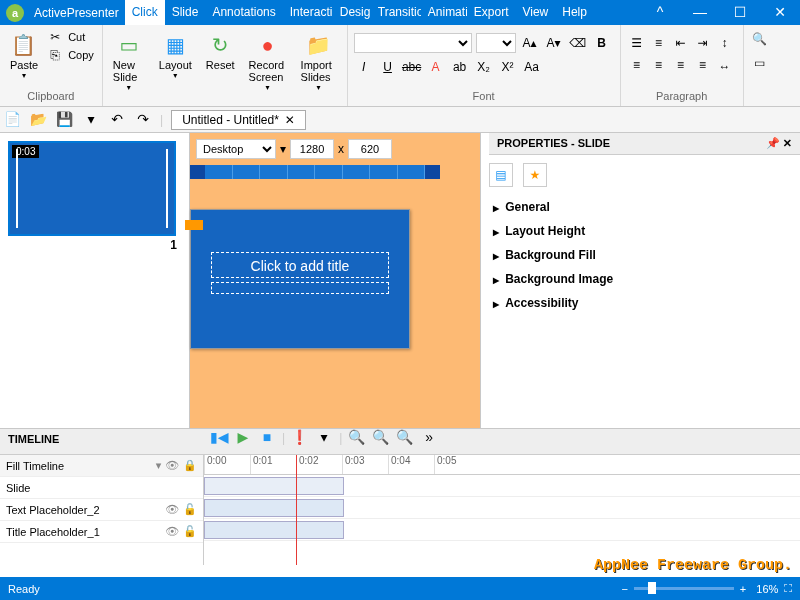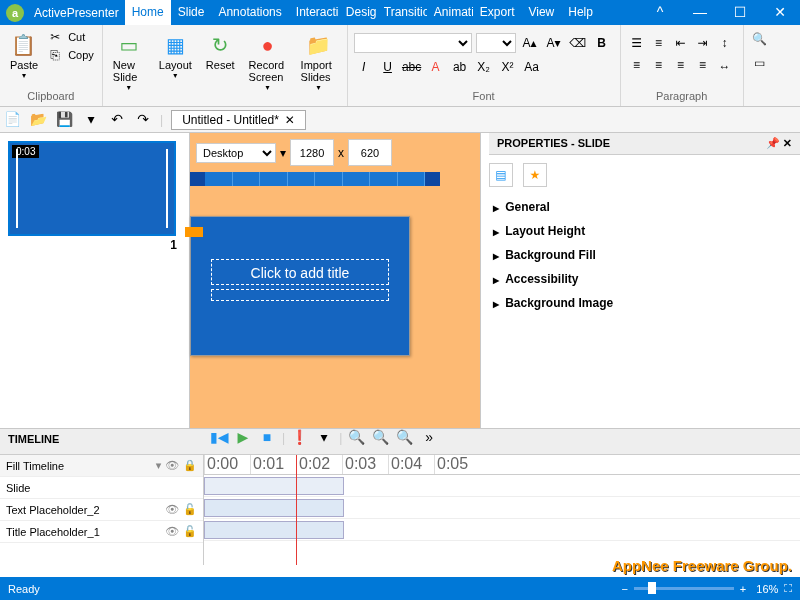--- a/index.html
+++ b/index.html
@@ -28,21 +28,21 @@
 .qat { height:26px; background:#f5f5f5; border-bottom:1px solid #c8c8c8; display:flex; align-items:center; padding:0 4px; gap:8px; }
 .qat .ic { width:18px; height:18px; cursor:pointer; font-size:14px; text-align:center; }
 .doctab { background:#fff; border:1px solid #aaa; padding:2px 10px; font-size:12px; display:flex; align-items:center; gap:6px; }
 .main { display:flex; height:295px; }
 .thumbs { width:190px; border-right:1px solid #c8c8c8; padding:8px; background:#fff; }
 .thumb { border:2px solid #0078d7; width:168px; height:95px; background:#1565c0; position:relative; }
 .thumb-time { position:absolute; top:2px; left:2px; background:#000; color:#fff; font-size:10px; padding:1px 4px; }
 .thumb-num { text-align:right; font-size:12px; font-weight:bold; padding:2px 4px; }
 .canvas-area { flex:1; background:#fdba74; display:flex; flex-direction:column; align-items:flex-start; position:relative; }
 .device-bar { padding:6px; display:flex; align-items:center; gap:4px; }
-.device-bar input { width:44px; height:27px; border:1px solid #ccc; text-align:center; font-size:11px; }
+.device-bar input { width:44px; height:20px; border:1px solid #ccc; text-align:center; font-size:11px; }
 .device-bar select { height:20px; border:1px solid #ccc; font-size:11px; }
 .ruler { width:220px; height:14px; background:#1976d2; display:flex; }
 .ruler div { flex:1; border-right:1px solid #4a9de8; }
 .ruler-ends { display:flex; align-items:center; width:250px; }
 .rend { width:15px; height:14px; background:#0d47a1; }
 .slide-canvas { width:220px; height:140px; background:#1565c0; margin-top:30px; border:1px solid #999; box-shadow:1px 1px 3px rgba(0,0,0,0.3); position:relative; }
 .slide-marker { position:absolute; top:10px; left:-6px; width:18px; height:10px; background:#ff9800; }
 .placeholder { position:absolute; border:1px dashed #fff; color:#fff; font-size:14px; text-align:center; }
 .props { width:320px; border-left:1px solid #c8c8c8; background:#fff; }
 .props-header { background:#eee; padding:4px 8px; font-weight:bold; font-size:11px; display:flex; justify-content:space-between; border-bottom:1px solid #ccc;margin-left:8px; }
@@ -50,43 +50,43 @@
 .props-icons .picon { width:24px; height:24px; border:1px solid #ccc; text-align:center; line-height:22px; cursor:pointer; }
 .props-item { padding:5px 12px; font-size:12px; font-weight:bold; cursor:pointer; }
 .props-item::before { content:"▶"; font-size:8px; margin-right:6px; }
 .timeline { border-top:1px solid #c8c8c8; }
 .tl-header { display:flex; align-items:flex-start; background:#eee; border-bottom:1px solid #ccc; height:26px; }
 .tl-title { width:204px; padding:4px 8px; font-weight:bold; font-size:11px; }
 .tl-tools { display:flex; gap:6px; align-items:center; padding:0 6px; }
 .tl-tools .tic { width:18px; height:18px; cursor:pointer; text-align:center; font-size:14px; }
 .tl-body { display:flex; height:110px; }
 .tl-layers { width:204px; border-right:1px solid #ccc; }
-.tl-ruler { height:20px; display:flex; font-size:16px; color:#666; border-bottom:1px solid #ccc; }
+.tl-ruler { height:20px; display:flex; font-size:10px; color:#666; border-bottom:1px solid #ccc; }
 .tl-ruler div { width:46px; padding-left:2px; border-left:1px solid #ddd; }
 .tl-row { height:22px; border-bottom:1px solid #eee; display:flex; align-items:center; padding:0 6px; font-size:11px; }
 .tl-row .icons { margin-left:auto; display:flex; gap:4px; font-size:11px; color:#888; }
 .tl-tracks { flex:1; position:relative; }
 .tl-track-row { height:22px; border-bottom:1px solid #eee; position:relative; }
 .tl-bar { position:absolute; top:2px; height:18px; background:#dde8f5; border:1px solid #aac; }
 .playhead { position:absolute; top:0; bottom:0; width:1px; background:#e53935; left:92px; }
 .statusbar { height:23px; background:#0078d7; color:#fff; display:flex; align-items:center; padding:0 8px; font-size:11px; position:absolute; bottom:0; left:0; right:0; }
 .statusbar .spacer { flex:1; }
 .zoom-slider { width:100px; height:3px; background:#5aa3e8; margin:0 6px; position:relative; }
 .zoom-thumb { width:8px; height:12px; background:#fff; position:absolute; top:-5px; left:14px; }
-.watermark { position:absolute; bottom:26px; right:8px; font-family:Liberation Sans, sans-serif; font-size:15px; font-weight:bold; color:#ff9800; text-shadow:1px 1px 0 #333; }
+.watermark { position:absolute; bottom:26px; right:8px; font-family:Liberation Mono, monospace; font-size:15px; font-weight:bold; color:#ff9800; text-shadow:1px 1px 0 #333; }
 .drop::after { content:" ▾"; font-size:8px; }
 </style>
 </head>
 <body>
 
 <div class="titlebar">
   <div class="app-logo">a</div>
   <div class="app-name">ActivePresenter</div>
   <div class="tabs">
-    <div class="tab active">Home</div>
+    <div class="tab active">Click</div>
     <div class="tab">Slide</div>
     <div class="tab">Annotations</div>
     <div class="tab" style="max-width:50px;overflow:hidden">Interactions</div>
     <div class="tab" style="max-width:38px;overflow:hidden">Design</div>
     <div class="tab" style="max-width:50px;overflow:hidden">Transitions</div>
     <div class="tab" style="max-width:46px;overflow:hidden">Animations</div>
     <div class="tab">Export</div>
     <div class="tab">View</div>
     <div class="tab">Help</div>
   </div>
@@ -249,22 +249,22 @@
       <span>PROPERTIES - SLIDE</span>
       <span>📌 ✕</span>
     </div>
     <div class="props-icons">
       <div class="picon" style="color:#2196f3">▤</div>
       <div class="picon" style="color:#ff9800">★</div>
     </div>
     <div class="props-item">General</div>
     <div class="props-item">Layout Height</div>
     <div class="props-item">Background Fill</div>
+    <div class="props-item">Background Image</div>
     <div class="props-item">Accessibility</div>
-    <div class="props-item">Background Image</div>
   </div>
 </div>
 
 <div class="timeline">
   <div class="tl-header">
     <div class="tl-title">TIMELINE</div>
     <div class="tl-tools">
       <div class="tic" style="color:#2196f3">▮◀</div>
       <div class="tic" style="color:#4caf50">▶</div>
       <div class="tic" style="color:#2196f3">■</div>

